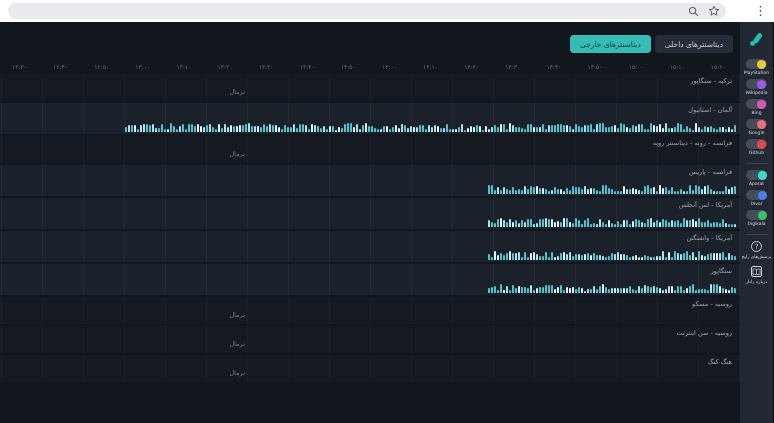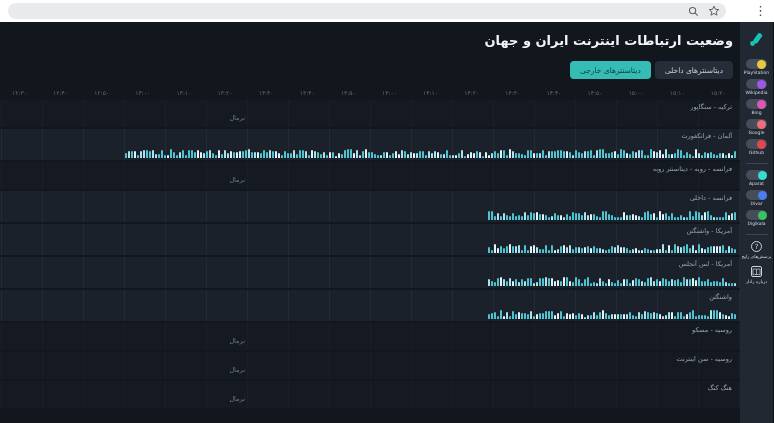--- a/index.html
+++ b/index.html
@@ -81,21 +81,20 @@
             </svg>
         </span>
       </div>
     </div>
     <span class="menu-dots">⋮</span>
   </div>
 
   <div class="app">
 
     <main class="main">
-      <h1 class="page-title">وضعیت ارتباطات اینترنت ایران و جهان</h1>
 
       <div class="tabs">
         <button class="tab inactive">دیتاسنترهای داخلی</button>
         <button class="tab active">دیتاسنترهای خارجی</button>
       </div>
 
       <div class="axis" id="axis">
           <span class="tick" dir="ltr">۱۲:۳۰</span>
           <span class="tick" dir="ltr">۱۲:۴۰</span>
           <span class="tick" dir="ltr">۱۲:۵۰</span>
@@ -115,21 +114,21 @@
           <span class="tick" dir="ltr">۱۵:۱۰</span>
           <span class="tick" dir="ltr">۱۵:۲۰</span>
         </div>
 
       <div class="rows" id="rows">
           <div class="row">
             <div class="row-label">ترکیه - سنگاپور</div>
             <span class="row-status">نرمال</span>
           </div>
           <div class="row row--bars">
-            <div class="row-label">آلمان - فرانکفورت</div>
+            <div class="row-label">آلمان - استانبول</div>
             <div class="bars">
               <span class="bar" style="height: 4.6px;"></span>
               <span class="bar lt" style="height: 7.5px;"></span>
               <span class="bar" style="height: 7.2px;"></span>
               <span class="bar wt" style="height: 7.1px;"></span>
               <span class="bar" style="height: 2.7px;"></span>
               <span class="bar lt" style="height: 7.4px;"></span>
               <span class="bar lt" style="height: 7.8px;"></span>
               <span class="bar" style="height: 7.6px;"></span>
               <span class="bar" style="height: 7.4px;"></span>
@@ -328,21 +327,21 @@
               <span class="bar wt" style="height: 5.5px;"></span>
               <span class="bar lt" style="height: 3.1px;"></span>
               <span class="bar" style="height: 6.7px;"></span>
             </div>
           </div>
           <div class="row">
             <div class="row-label">فرانسه - روبه - دیتاسنتر روبه</div>
             <span class="row-status">نرمال</span>
           </div>
           <div class="row row--bars">
-            <div class="row-label">فرانسه - داخلی</div>
+            <div class="row-label">فرانسه - پاریس</div>
             <div class="bars">
               <span class="bar" style="height: 8.7px;"></span>
               <span class="bar" style="height: 8.6px;"></span>
               <span class="bar" style="height: 4px;"></span>
               <span class="bar lt" style="height: 7.3px;"></span>
               <span class="bar" style="height: 3.7px;"></span>
               <span class="bar lt" style="height: 6.6px;"></span>
               <span class="bar" style="height: 5px;"></span>
               <span class="bar" style="height: 4.3px;"></span>
               <span class="bar" style="height: 7px;"></span>
@@ -413,20 +412,108 @@
               <span class="bar" style="height: 9px;"></span>
               <span class="bar" style="height: 5px;"></span>
               <span class="bar lt" style="height: 2.6px;"></span>
               <span class="bar" style="height: 3.5px;"></span>
               <span class="bar" style="height: 3.2px;"></span>
               <span class="bar" style="height: 3.5px;"></span>
               <span class="bar" style="height: 8.1px;"></span>
               <span class="bar wt" style="height: 5.3px;"></span>
               <span class="bar lt" style="height: 6.7px;"></span>
               <span class="bar" style="height: 8.1px;"></span>
+            </div>
+          </div>
+          <div class="row row--bars">
+            <div class="row-label">آمریکا - لس آنجلس</div>
+            <div class="bars">
+              <span class="bar lt" style="height: 7.5px;"></span>
+              <span class="bar" style="height: 5px;"></span>
+              <span class="bar" style="height: 3.9px;"></span>
+              <span class="bar" style="height: 8px;"></span>
+              <span class="bar wt" style="height: 8.9px;"></span>
+              <span class="bar lt" style="height: 6.8px;"></span>
+              <span class="bar" style="height: 5.1px;"></span>
+              <span class="bar lt" style="height: 8.3px;"></span>
+              <span class="bar wt" style="height: 4.6px;"></span>
+              <span class="bar" style="height: 6.9px;"></span>
+              <span class="bar lt" style="height: 4px;"></span>
+              <span class="bar" style="height: 7.3px;"></span>
+              <span class="bar lt" style="height: 4.6px;"></span>
+              <span class="bar" style="height: 8px;"></span>
+              <span class="bar" style="height: 8.1px;"></span>
+              <span class="bar lt" style="height: 3.3px;"></span>
+              <span class="bar lt" style="height: 4.1px;"></span>
+              <span class="bar" style="height: 7.7px;"></span>
+              <span class="bar" style="height: 8.5px;"></span>
+              <span class="bar lt" style="height: 9px;"></span>
+              <span class="bar" style="height: 7.8px;"></span>
+              <span class="bar wt" style="height: 8.3px;"></span>
+              <span class="bar wt" style="height: 5.3px;"></span>
+              <span class="bar wt" style="height: 6.5px;"></span>
+              <span class="bar" style="height: 4.9px;"></span>
+              <span class="bar wt" style="height: 8.8px;"></span>
+              <span class="bar" style="height: 8.6px;"></span>
+              <span class="bar wt" style="height: 5.4px;"></span>
+              <span class="bar" style="height: 4.4px;"></span>
+              <span class="bar" style="height: 9px;"></span>
+              <span class="bar" style="height: 7.2px;"></span>
+              <span class="bar" style="height: 3px;"></span>
+              <span class="bar" style="height: 6.7px;"></span>
+              <span class="bar" style="height: 8.6px;"></span>
+              <span class="bar" style="height: 3.5px;"></span>
+              <span class="bar" style="height: 4.3px;"></span>
+              <span class="bar lt" style="height: 2.7px;"></span>
+              <span class="bar lt" style="height: 8.5px;"></span>
+              <span class="bar" style="height: 5.1px;"></span>
+              <span class="bar" style="height: 3.4px;"></span>
+              <span class="bar wt" style="height: 6.9px;"></span>
+              <span class="bar" style="height: 4px;"></span>
+              <span class="bar" style="height: 2.6px;"></span>
+              <span class="bar" style="height: 6.2px;"></span>
+              <span class="bar" style="height: 3.4px;"></span>
+              <span class="bar wt" style="height: 7.5px;"></span>
+              <span class="bar" style="height: 6.7px;"></span>
+              <span class="bar" style="height: 3.4px;"></span>
+              <span class="bar wt" style="height: 5.6px;"></span>
+              <span class="bar" style="height: 7.6px;"></span>
+              <span class="bar" style="height: 6.6px;"></span>
+              <span class="bar lt" style="height: 4.9px;"></span>
+              <span class="bar" style="height: 3.8px;"></span>
+              <span class="bar" style="height: 7.7px;"></span>
+              <span class="bar lt" style="height: 8.8px;"></span>
+              <span class="bar lt" style="height: 4.7px;"></span>
+              <span class="bar" style="height: 6.8px;"></span>
+              <span class="bar wt" style="height: 4.7px;"></span>
+              <span class="bar" style="height: 7.9px;"></span>
+              <span class="bar" style="height: 7.2px;"></span>
+              <span class="bar" style="height: 4.7px;"></span>
+              <span class="bar lt" style="height: 7.2px;"></span>
+              <span class="bar" style="height: 5.6px;"></span>
+              <span class="bar" style="height: 6.6px;"></span>
+              <span class="bar" style="height: 4.2px;"></span>
+              <span class="bar" style="height: 8.8px;"></span>
+              <span class="bar lt" style="height: 6.8px;"></span>
+              <span class="bar" style="height: 6.9px;"></span>
+              <span class="bar wt" style="height: 8px;"></span>
+              <span class="bar wt" style="height: 6.4px;"></span>
+              <span class="bar" style="height: 8.6px;"></span>
+              <span class="bar" style="height: 4.9px;"></span>
+              <span class="bar" style="height: 5.3px;"></span>
+              <span class="bar" style="height: 7.5px;"></span>
+              <span class="bar" style="height: 4.1px;"></span>
+              <span class="bar" style="height: 5.1px;"></span>
+              <span class="bar" style="height: 5.2px;"></span>
+              <span class="bar" style="height: 3.9px;"></span>
+              <span class="bar" style="height: 7.6px;"></span>
+              <span class="bar lt" style="height: 3.7px;"></span>
+              <span class="bar" style="height: 3.2px;"></span>
+              <span class="bar" style="height: 3.3px;"></span>
+              <span class="bar lt" style="height: 2.7px;"></span>
             </div>
           </div>
           <div class="row row--bars">
             <div class="row-label">آمریکا - واشنگتن</div>
             <div class="bars">
               <span class="bar" style="height: 6.3px;"></span>
               <span class="bar" style="height: 3.2px;"></span>
               <span class="bar wt" style="height: 8.7px;"></span>
               <span class="bar wt" style="height: 5.2px;"></span>
               <span class="bar" style="height: 6.8px;"></span>
@@ -504,109 +591,21 @@
               <span class="bar wt" style="height: 6.9px;"></span>
               <span class="bar lt" style="height: 7.5px;"></span>
               <span class="bar" style="height: 8.3px;"></span>
               <span class="bar" style="height: 2.9px;"></span>
               <span class="bar lt" style="height: 6.8px;"></span>
               <span class="bar" style="height: 4.8px;"></span>
               <span class="bar" style="height: 4.1px;"></span>
             </div>
           </div>
           <div class="row row--bars">
-            <div class="row-label">آمریکا - لس آنجلس</div>
-            <div class="bars">
-              <span class="bar lt" style="height: 7.5px;"></span>
-              <span class="bar" style="height: 5px;"></span>
-              <span class="bar" style="height: 3.9px;"></span>
-              <span class="bar" style="height: 8px;"></span>
-              <span class="bar wt" style="height: 8.9px;"></span>
-              <span class="bar lt" style="height: 6.8px;"></span>
-              <span class="bar" style="height: 5.1px;"></span>
-              <span class="bar lt" style="height: 8.3px;"></span>
-              <span class="bar wt" style="height: 4.6px;"></span>
-              <span class="bar" style="height: 6.9px;"></span>
-              <span class="bar lt" style="height: 4px;"></span>
-              <span class="bar" style="height: 7.3px;"></span>
-              <span class="bar lt" style="height: 4.6px;"></span>
-              <span class="bar" style="height: 8px;"></span>
-              <span class="bar" style="height: 8.1px;"></span>
-              <span class="bar lt" style="height: 3.3px;"></span>
-              <span class="bar lt" style="height: 4.1px;"></span>
-              <span class="bar" style="height: 7.7px;"></span>
-              <span class="bar" style="height: 8.5px;"></span>
-              <span class="bar lt" style="height: 9px;"></span>
-              <span class="bar" style="height: 7.8px;"></span>
-              <span class="bar wt" style="height: 8.3px;"></span>
-              <span class="bar wt" style="height: 5.3px;"></span>
-              <span class="bar wt" style="height: 6.5px;"></span>
-              <span class="bar" style="height: 4.9px;"></span>
-              <span class="bar wt" style="height: 8.8px;"></span>
-              <span class="bar" style="height: 8.6px;"></span>
-              <span class="bar wt" style="height: 5.4px;"></span>
-              <span class="bar" style="height: 4.4px;"></span>
-              <span class="bar" style="height: 9px;"></span>
-              <span class="bar" style="height: 7.2px;"></span>
-              <span class="bar" style="height: 3px;"></span>
-              <span class="bar" style="height: 6.7px;"></span>
-              <span class="bar" style="height: 8.6px;"></span>
-              <span class="bar" style="height: 3.5px;"></span>
-              <span class="bar" style="height: 4.3px;"></span>
-              <span class="bar lt" style="height: 2.7px;"></span>
-              <span class="bar lt" style="height: 8.5px;"></span>
-              <span class="bar" style="height: 5.1px;"></span>
-              <span class="bar" style="height: 3.4px;"></span>
-              <span class="bar wt" style="height: 6.9px;"></span>
-              <span class="bar" style="height: 4px;"></span>
-              <span class="bar" style="height: 2.6px;"></span>
-              <span class="bar" style="height: 6.2px;"></span>
-              <span class="bar" style="height: 3.4px;"></span>
-              <span class="bar wt" style="height: 7.5px;"></span>
-              <span class="bar" style="height: 6.7px;"></span>
-              <span class="bar" style="height: 3.4px;"></span>
-              <span class="bar wt" style="height: 5.6px;"></span>
-              <span class="bar" style="height: 7.6px;"></span>
-              <span class="bar" style="height: 6.6px;"></span>
-              <span class="bar lt" style="height: 4.9px;"></span>
-              <span class="bar" style="height: 3.8px;"></span>
-              <span class="bar" style="height: 7.7px;"></span>
-              <span class="bar lt" style="height: 8.8px;"></span>
-              <span class="bar lt" style="height: 4.7px;"></span>
-              <span class="bar" style="height: 6.8px;"></span>
-              <span class="bar wt" style="height: 4.7px;"></span>
-              <span class="bar" style="height: 7.9px;"></span>
-              <span class="bar" style="height: 7.2px;"></span>
-              <span class="bar" style="height: 4.7px;"></span>
-              <span class="bar lt" style="height: 7.2px;"></span>
-              <span class="bar" style="height: 5.6px;"></span>
-              <span class="bar" style="height: 6.6px;"></span>
-              <span class="bar" style="height: 4.2px;"></span>
-              <span class="bar" style="height: 8.8px;"></span>
-              <span class="bar lt" style="height: 6.8px;"></span>
-              <span class="bar" style="height: 6.9px;"></span>
-              <span class="bar wt" style="height: 8px;"></span>
-              <span class="bar wt" style="height: 6.4px;"></span>
-              <span class="bar" style="height: 8.6px;"></span>
-              <span class="bar" style="height: 4.9px;"></span>
-              <span class="bar" style="height: 5.3px;"></span>
-              <span class="bar" style="height: 7.5px;"></span>
-              <span class="bar" style="height: 4.1px;"></span>
-              <span class="bar" style="height: 5.1px;"></span>
-              <span class="bar" style="height: 5.2px;"></span>
-              <span class="bar" style="height: 3.9px;"></span>
-              <span class="bar" style="height: 7.6px;"></span>
-              <span class="bar lt" style="height: 3.7px;"></span>
-              <span class="bar" style="height: 3.2px;"></span>
-              <span class="bar" style="height: 3.3px;"></span>
-              <span class="bar lt" style="height: 2.7px;"></span>
-            </div>
-          </div>
-          <div class="row row--bars">
-            <div class="row-label">واشنگتن</div>
+            <div class="row-label">سنگاپور</div>
             <div class="bars">
               <span class="bar" style="height: 5.1px;"></span>
               <span class="bar" style="height: 6.2px;"></span>
               <span class="bar" style="height: 6.8px;"></span>
               <span class="bar" style="height: 3.3px;"></span>
               <span class="bar" style="height: 9px;"></span>
               <span class="bar wt" style="height: 3.2px;"></span>
               <span class="bar lt" style="height: 7.4px;"></span>
               <span class="bar" style="height: 3.4px;"></span>
               <span class="bar" style="height: 8px;"></span>

